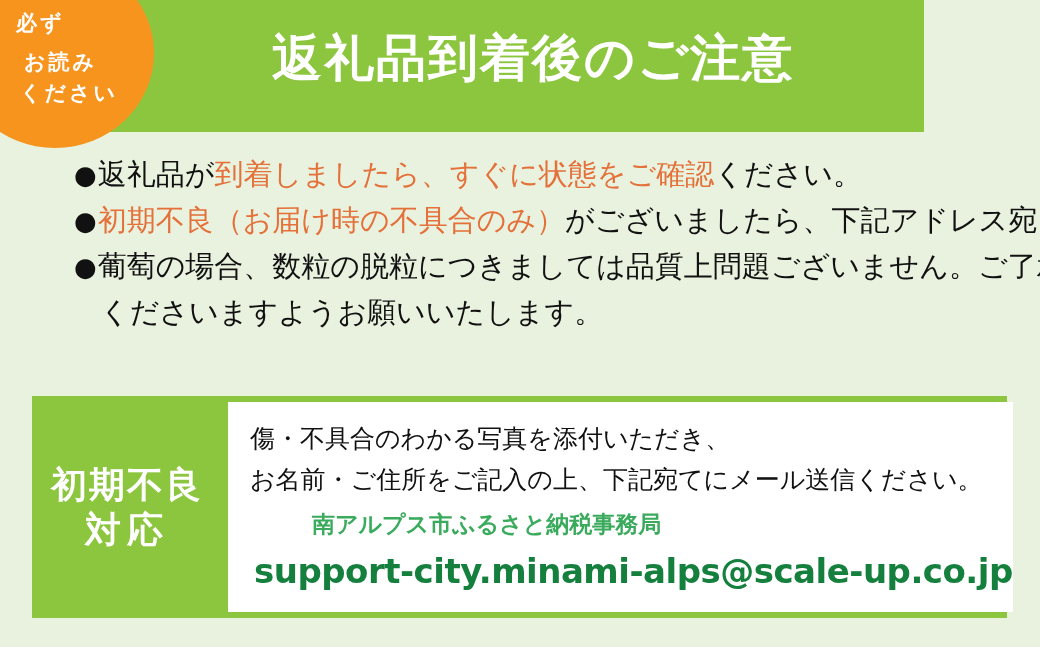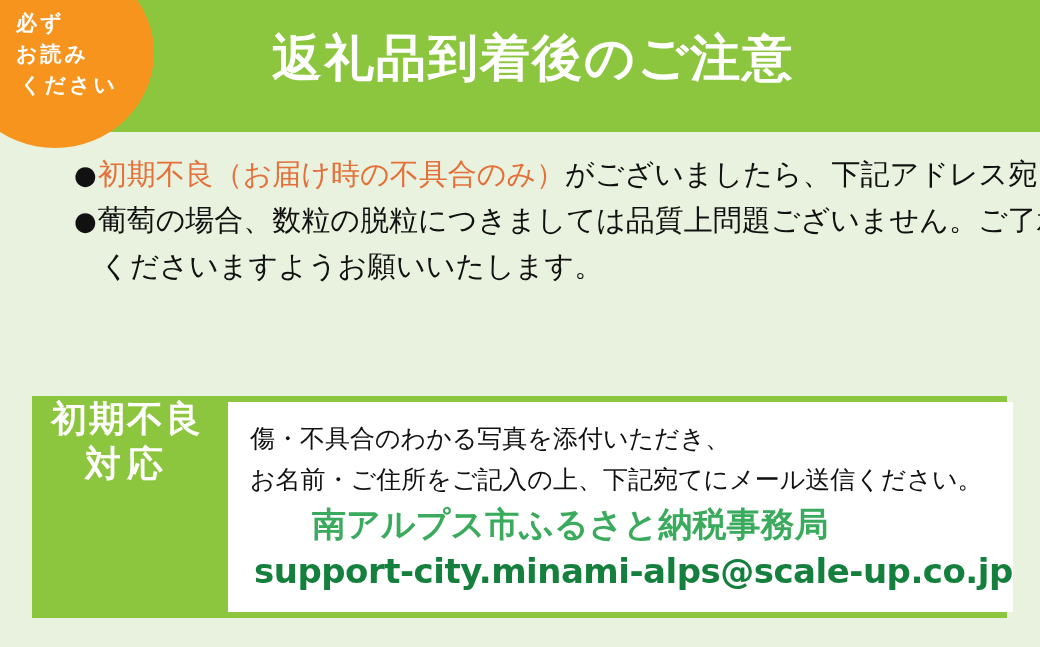--- a/index.html
+++ b/index.html
@@ -20,21 +20,21 @@
     height: 647px;
     background: #e9f2de;
     overflow: hidden;
   }
 
   
   .header-band {
     position: absolute;
     left: 0;
     top: 0;
-    width: 1040px;
+    width: 924px;
     height: 132px;
     background: #8cc63f;
   }
 
   .header-title {
     position: absolute;
     left: 272px;
     top: 30px;
     width: 700px;
     font-size: 50px;
@@ -67,21 +67,21 @@
     font-size: 21px;
     font-weight: bold;
     line-height: 1.48;
     letter-spacing: 3px;
   }
   .badge-line {
     display: block;
     white-space: nowrap;
   }
   .badge-line.l1 { padding-left: 16px; }
-  .badge-line.l2 { padding-left: 16px; }
+  .badge-line.l2 { padding-left: 24px; margin-top: 8px; }
   .badge-line.l3 { padding-left: 20px; }
 
   
   .body-block {
     position: absolute;
     left: 74px;
     top: 152px;
     width: 950px;
   }
 
@@ -121,21 +121,21 @@
     display: flex;
     align-items: stretch;
   }
 
   .bottom-label {
     width: 190px;
     flex: 0 0 190px;
     color: #ffffff;
     display: flex;
     flex-direction: column;
-    justify-content: flex-start;
+    justify-content: center;
     align-items: center;
     font-size: 36px;
     font-weight: bold;
     letter-spacing: 2px;
     line-height: 1.25;
   }
   .bottom-label .lbl2 { letter-spacing: 6px; }
 
   .bottom-content {
     flex: 1 1 auto;
@@ -149,21 +149,21 @@
     white-space: nowrap;
     color: #111111;
     font-size: 25px;
     line-height: 41px;
     font-weight: 500;
   }
 
   .bc-org {
     white-space: nowrap;
     color: #3aaa5c;
-    font-size: 34px;
+    font-size: 23px;
     font-weight: bold;
     line-height: 48px;
     letter-spacing: 0px;
     padding-left: 62px;
   }
 
   .bc-mail {
     white-space: nowrap;
     color: #15803d;
     font-size: 34px;
@@ -184,20 +184,23 @@
 
   <div class="badge"></div>
   <div class="badge-text">
     <span class="badge-line l1">必ず</span>
     <span class="badge-line l2">お読み</span>
     <span class="badge-line l3">ください</span>
   </div>
 
   <div class="body-block">
 
+    <div class="para">
+      <span class="bullet">●</span><span>返礼品が</span><span class="hl">到着しましたら、すぐに状態をご確認</span><span>ください。</span>
+    </div>
 
     <div class="para">
       <span class="bullet">●</span><span class="hl">初期不良（お届け時の不具合のみ）</span><span>がございましたら、下記アドレス宛に</span>
     </div>
 
 
     <div class="para">
       <span class="bullet">●</span><span>葡萄の場合、数粒の脱粒につきましては品質上問題ございません。ご了承</span>
     </div>
 

